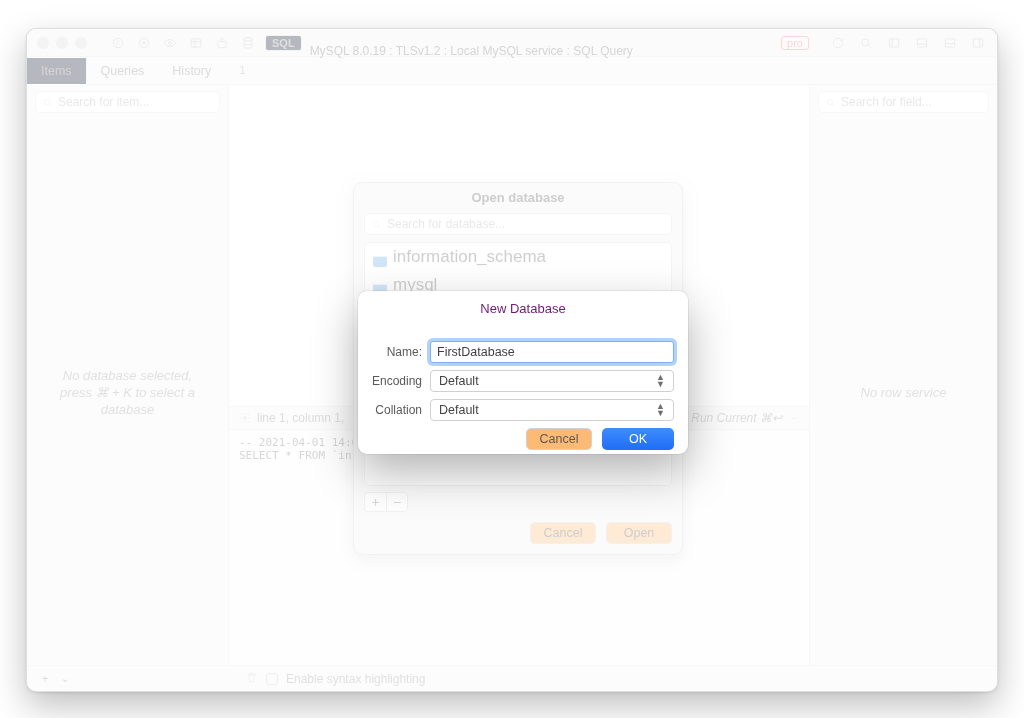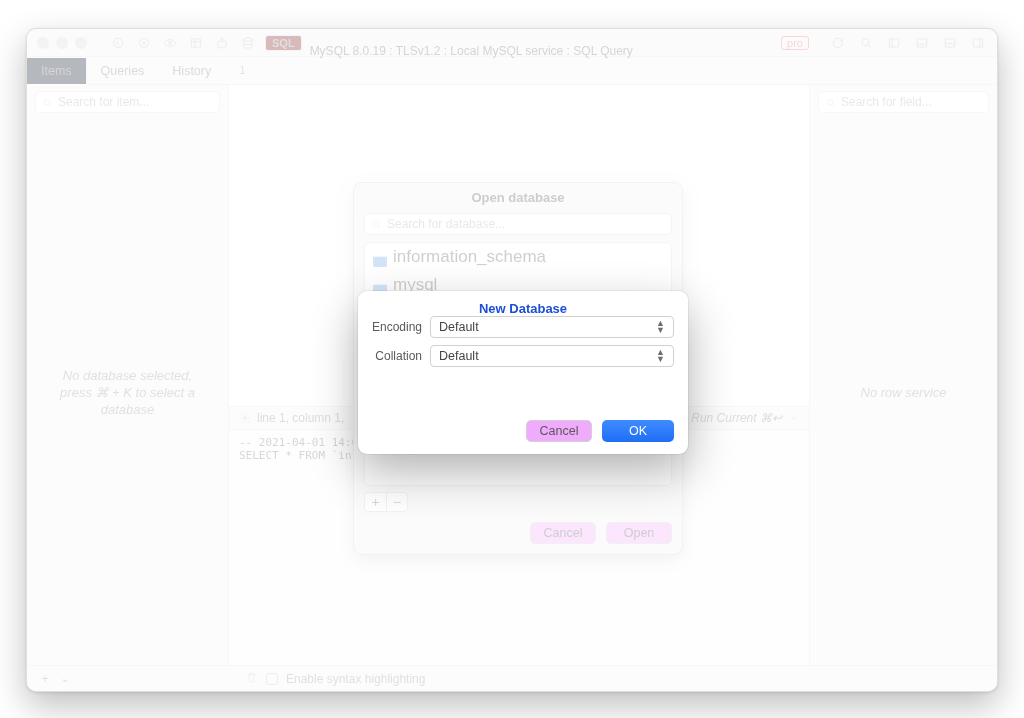--- a/index.html
+++ b/index.html
@@ -44,21 +44,21 @@
     gap:8px;
     color:#8d8d8d;
     font-size:12px;
     border-bottom:1px solid #e4e4e4;
     background:#f1f1f1;
   }
   .traffic { display:flex; gap:7px; margin-right:14px;}
   .traffic span { width:12px; height:12px; border-radius:50%; background:#d7d7d7; display:inline-block; }
   .tb-icon {display:inline-flex; width:18px; height:18px; align-items:center; justify-content:center; color:#bdbdbd;}
   .tb-icon svg { width:14px; height:14px; stroke:#bdbdbd; fill:none; stroke-width:1.5;}
-  .sql-badge{ font-size:11px; font-weight:600; padding:1px 6px; border:1px solid #dcdcdc; border-radius:3px; color:#9a9a9a; background:#7f1d1d;}
+  .sql-badge{ font-size:11px; font-weight:600; padding:1px 6px; border:1px solid #dcdcdc; border-radius:3px; color:#9a9a9a; background:#0f172a;}
   .conn-text{ color:#737373; font-size:12px; flex:0 1 auto;margin-top:16px; }
   .pro-badge{ font-size:11px; padding:0px 5px; border:1px solid #e77; border-radius:3px; color:#e77; margin-left:auto;}
   .tb-right { display:flex; gap:10px; align-items:center; margin-left:12px;}
   .tb-right .tb-icon svg{stroke:#bdbdbd;}
 
   
   .tabsrow {
     height:28px;
     display:flex;
     align-items:center;
@@ -124,37 +124,37 @@
   .open-db-search svg{ width:11px;height:11px; stroke:#c0c0c0; fill:none; }
   .open-db-list{ flex:1; margin:0 10px; background:#fff; border:1px solid #dcdcdc; border-radius:6px; overflow:hidden; }
   .db-item{ display:flex; align-items:flex-end; gap:6px; padding:4px 8px; font-size:17px; color:#5f5f5f;}
   .db-icon{ width:14px; height:11px; background:#6aa8e9; border-radius:2px; display:inline-block; position:relative; box-shadow: 0 2px 0 -1px #cfe3f8 inset; }
   .open-db-addremove{ margin:6px 10px 0; display:flex; gap:0;}
   .open-db-addremove span{ width:22px; height:20px; border:1px solid #d6d6d6; display:flex; align-items:center; justify-content:center; font-size:14px; color:#7d7d7d; background:#fff;}
   .open-db-addremove span:first-child{ border-right:none; border-radius:4px 0 0 4px;}
   .open-db-addremove span:last-child{ border-radius:0 4px 4px 0;}
   .open-db-buttons{ display:flex; justify-content:flex-end; gap:10px; padding:10px;}
   .mac-btn{
-    min-width:66px; height:22px; border:1px solid #d2d2d2; border-radius:5px; background:#f0abfc;
+    min-width:66px; height:22px; border:1px solid #d2d2d2; border-radius:5px; background:#fdba74;
     font-size:12.5px; color:#5a5a5a; display:flex; align-items:center; justify-content:center;text-align:right;
   }
 
   
   .new-db-modal{
     position:absolute;
     left:331px; top:262px;
     width:330px; height:163px;
     background:#fff;
     border-radius:9px;
     box-shadow: 0 18px 46px rgba(0,0,0,0.30), 0 0 0 1px rgba(0,0,0,0.06);
     z-index: 10;
     display:flex; flex-direction:column;
     padding:10px 14px 12px;
   }
-  .new-db-title{ text-align:center; font-weight:700; color:#1d4ed8; font-size:13px; margin-bottom:0;}
+  .new-db-title{ text-align:center; font-weight:400; color:#701a75; font-size:13px; margin-bottom:25px;}
   .form-row{ display:flex; align-items:center; margin-bottom:7px;}
   .form-row label{ width:58px; text-align:right; padding-right:8px; color:#5a5a5a; font-size:12px;}
   .text-input{
     flex:1; height:22px;
     border:1px solid #c3c3c3;
     border-radius:3px;
     background:#fff;
     padding:0 6px;
     font-size:12.5px;
     color:#3e3e3e;
@@ -371,20 +371,24 @@
       <div class="mac-btn">Cancel</div>
       <div class="mac-btn">Open</div>
     </div>
   </div>
 
   <div class="dim-overlay" style="z-index:5;"></div>
 
   <div class="new-db-modal">
     <div class="new-db-title">New Database</div>
 
+    <div class="form-row">
+      <label>Name:</label>
+      <input class="text-input" type="text" value="FirstDatabase" style="">
+    </div>
 
     <div class="form-row">
       <label>Encoding</label>
       <div class="select-wrap">
         <div class="select-input">
           <span>Default</span>
           <span class="updown">
               <span>▲</span>
               <span>▼</span>
             </span>

